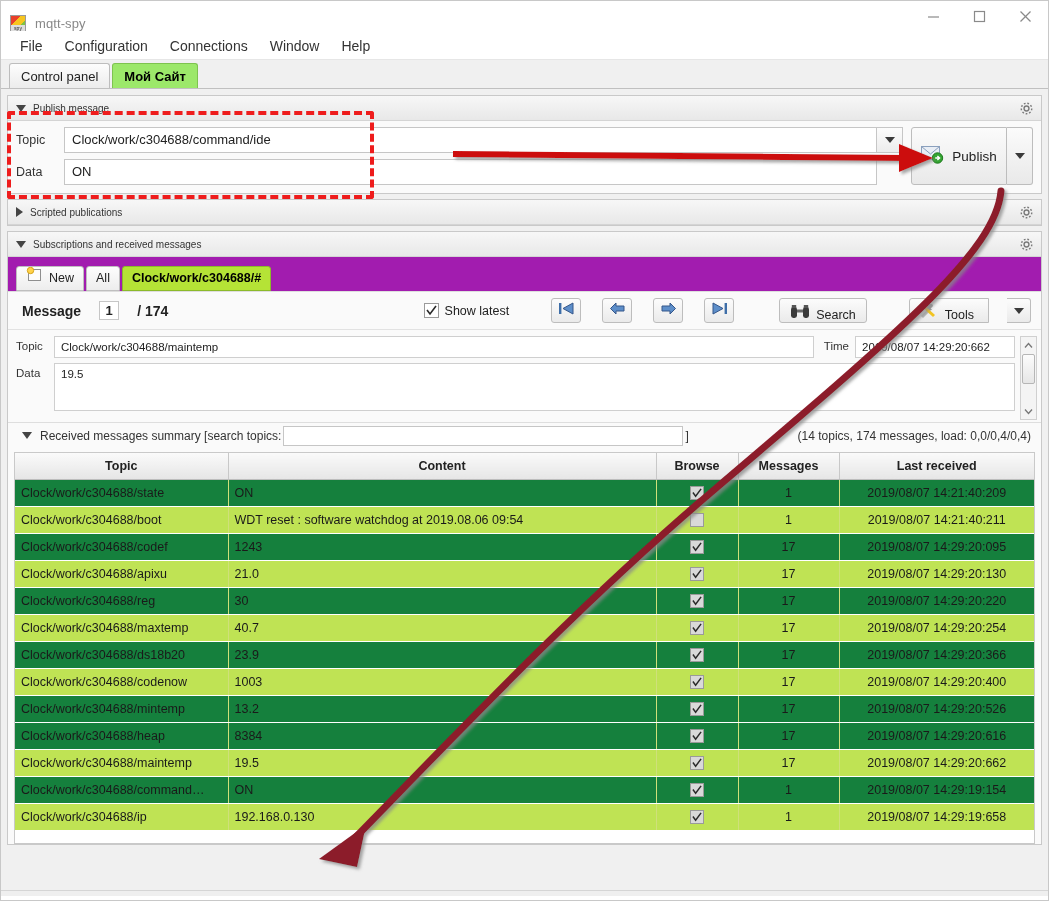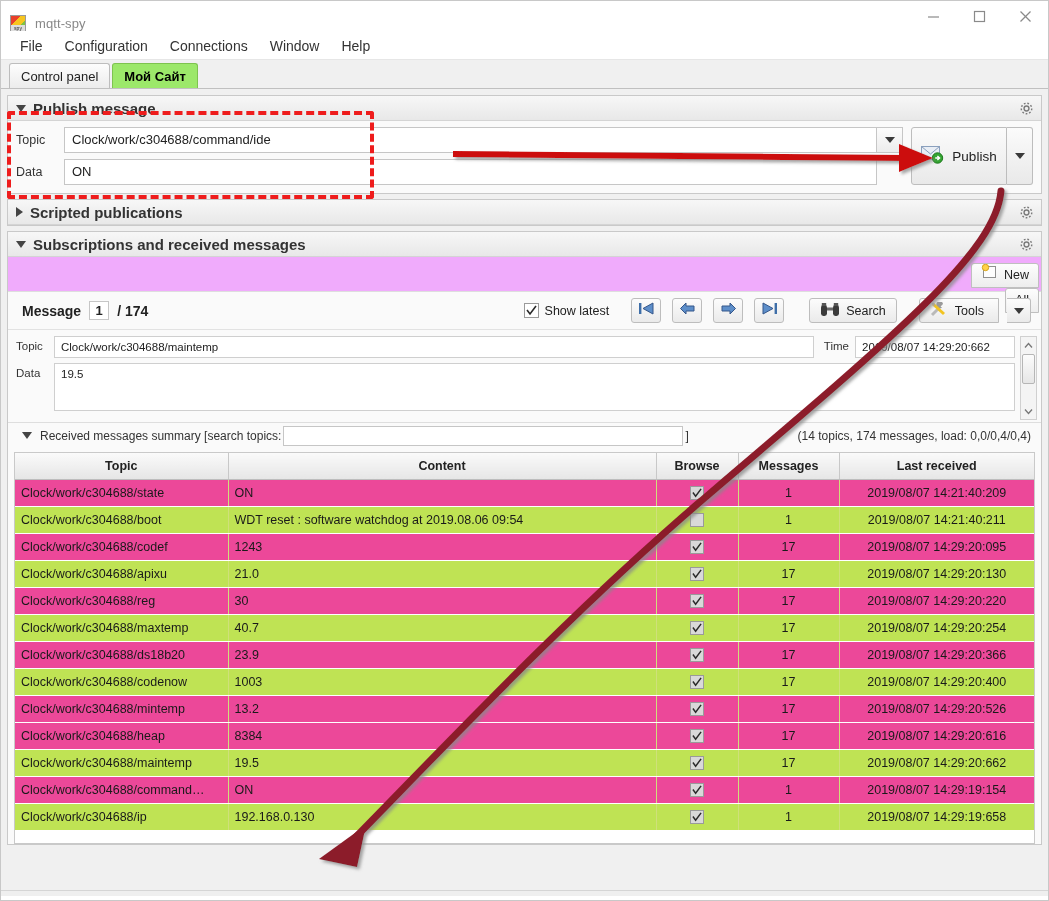--- a/index.html
+++ b/index.html
@@ -122,21 +122,21 @@
   .twisty.open {
     border-left: 5px solid transparent;
     border-right: 5px solid transparent;
     border-top: 7px solid #444;
   }
   .twisty.closed {
     border-top: 5px solid transparent;
     border-bottom: 5px solid transparent;
     border-left: 7px solid #444;
   }
-  .panel-title { font-size: 15px; color: #333; font-weight: bold; }
+  .panel-title { font-size: 10px; color: #333; }
   .gear {
     position: absolute; right: 4px; top: 2px;
     width: 21px; height: 21px;
     display: flex; align-items: center; justify-content: center;
   }
   .panel-body { padding: 6px 8px 8px 8px; background: #fafafa; }
 
   
   .pub-grid {
     display: grid;
@@ -188,22 +188,21 @@
     border: 1px solid #bdbdbd; border-left: none;
     border-radius: 0 3px 3px 0;
     display: flex; align-items: center; justify-content: center;
   }
 
   
   .subtabs {
     display: flex; align-items: flex-end;
     padding: 6px 0 0 8px;
     height: 34px;
-    background: #f0abfc;
-    flex-direction: column;
+    background: #a21caf;
   }
   .subtab {
     height: 25px; line-height: 23px;
     padding: 0 9px;
     font-size: 12.5px; color: #222;
     background: linear-gradient(#fdfdfd,#ededed);
     border: 1px solid #bfbfbf;
     border-radius: 3px 3px 0 0;
     margin-right: 2px;
     display: flex; align-items: center; gap: 6px;
@@ -212,21 +211,21 @@
     background: #b5e336;
     font-weight: bold;
     border-color: #8cba2a;
     color: #000;
     margin-top: 33px;
   }
 
   .msgbar {
     display: flex; align-items: center;
     padding: 6px 10px 6px 14px;
-    gap: 8px;
+    gap: 18px;
     border-top: 1px solid #dedede;
     background: #fafafa;
   }
   .msg-label { font-size: 14px; font-weight: bold; color: #222; }
   .msg-num {
     display: inline-block;
     min-width: 20px; text-align: center;
     border: 1px solid #c6c6c6; background: #fff;
     font-size: 13px; font-weight: bold; color: #222;
     padding: 1px 4px;
@@ -244,21 +243,21 @@
     width: 30px; height: 25px;
     background: linear-gradient(#fcfcfc,#eaeaea);
     border: 1px solid #bdbdbd; border-radius: 3px;
     display: flex; align-items: center; justify-content: center;
     margin-right: 3px;
   }
   .toolbtn {
     height: 25px;
     background: linear-gradient(#fcfcfc,#eaeaea);
     border: 1px solid #bdbdbd; border-radius: 3px;
-    display: flex; align-items: center; justify-content: center;
+    display: flex; align-items: flex-end; justify-content: center;
     gap: 6px; padding: 0 10px;
     font-size: 12.5px; color: #222;
   }
   .toolbtn.split { border-radius: 3px 0 0 3px; padding-right: 14px; }
   .toolbtn-arrow {
     width: 24px; height: 25px;
     background: linear-gradient(#fcfcfc,#eaeaea);
     border: 1px solid #bdbdbd; border-left: none;
     border-radius: 0 3px 3px 0;
     display: flex; align-items: center; justify-content: center;
@@ -346,21 +345,21 @@
     font-weight: bold;
   }
   table.summary td {
     border-right: 1px solid #cfe07a;
     border-bottom: 1px solid #ffffff;
     font-size: 12.5px; color: #1a1a1a;
     height: 27px;
     padding: 0 6px;
     overflow: hidden; white-space: nowrap; text-overflow: ellipsis;
   }
-  tr.odd td { background: #ec4899; }
+  tr.odd td { background: #15803d; }
   tr.even td { background: #bfe354; }
   td.c { text-align: center; padding: 0; }
   .tchk {
     width: 14px; height: 14px;
     border: 1px solid #9a9a9a;
     background: #d9d9d9;
     display: inline-flex; align-items: center; justify-content: center;
     vertical-align: middle;
   }
 

